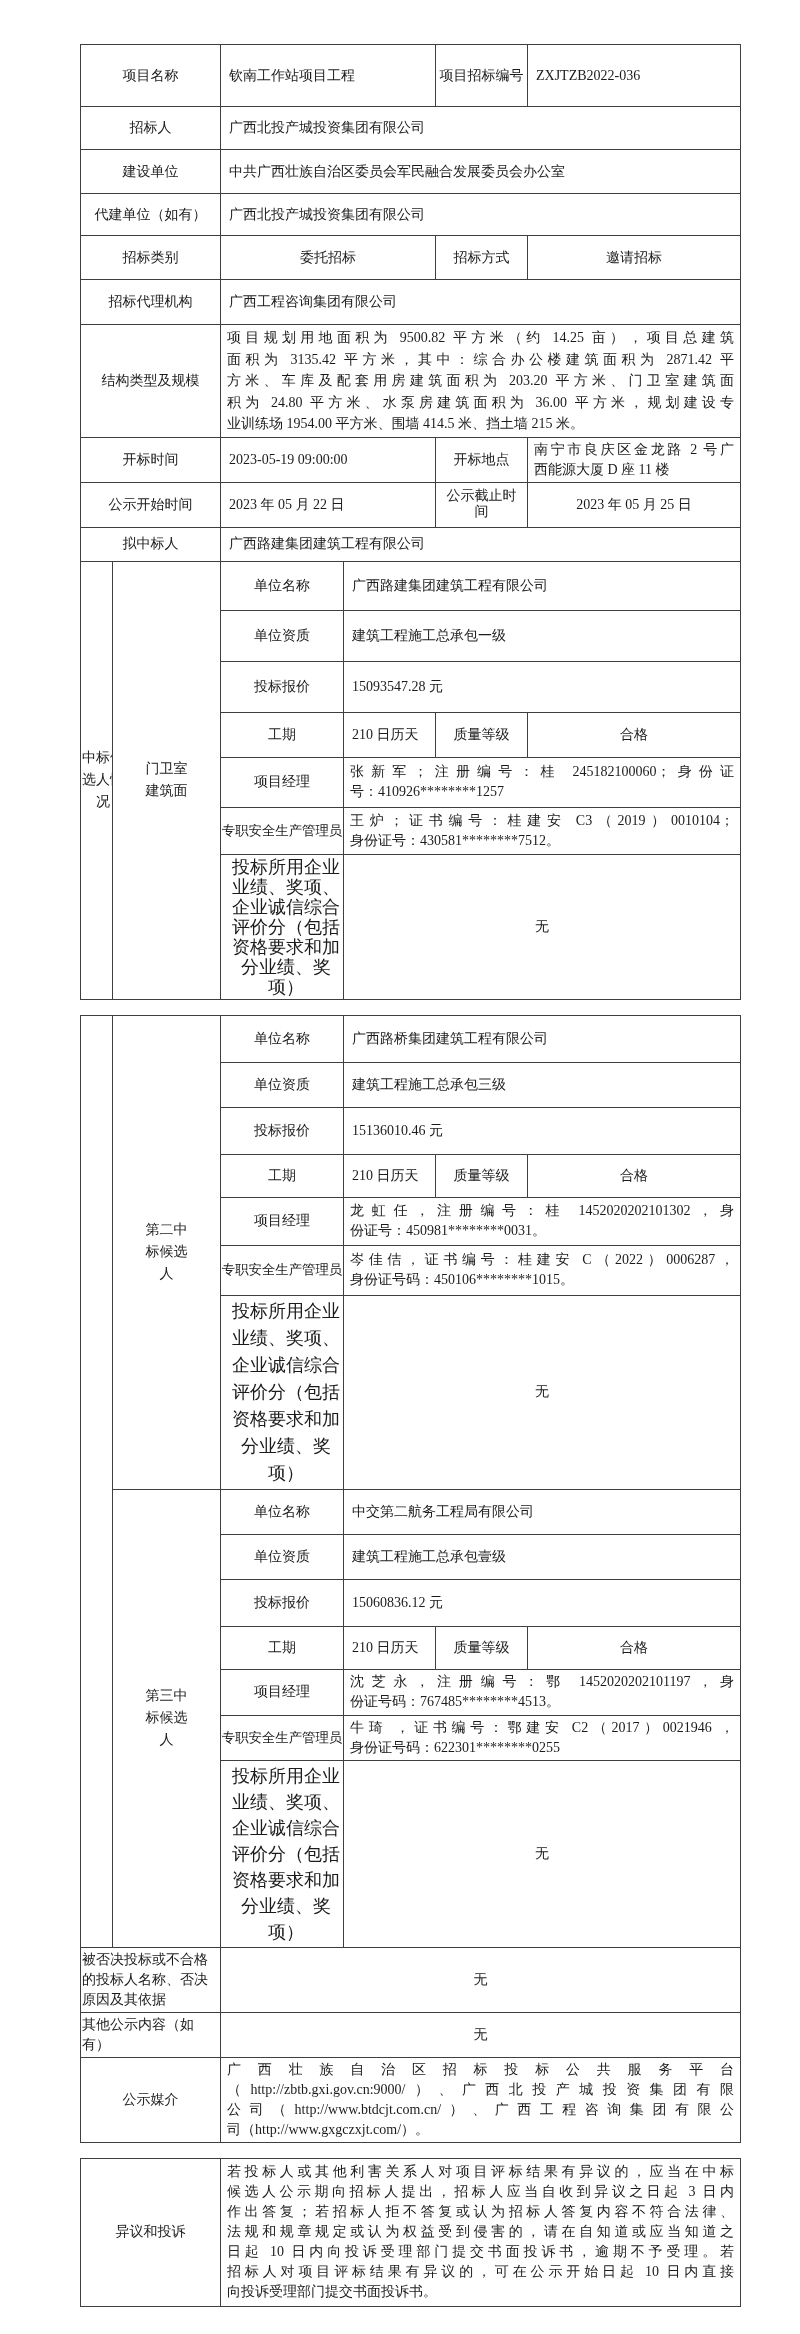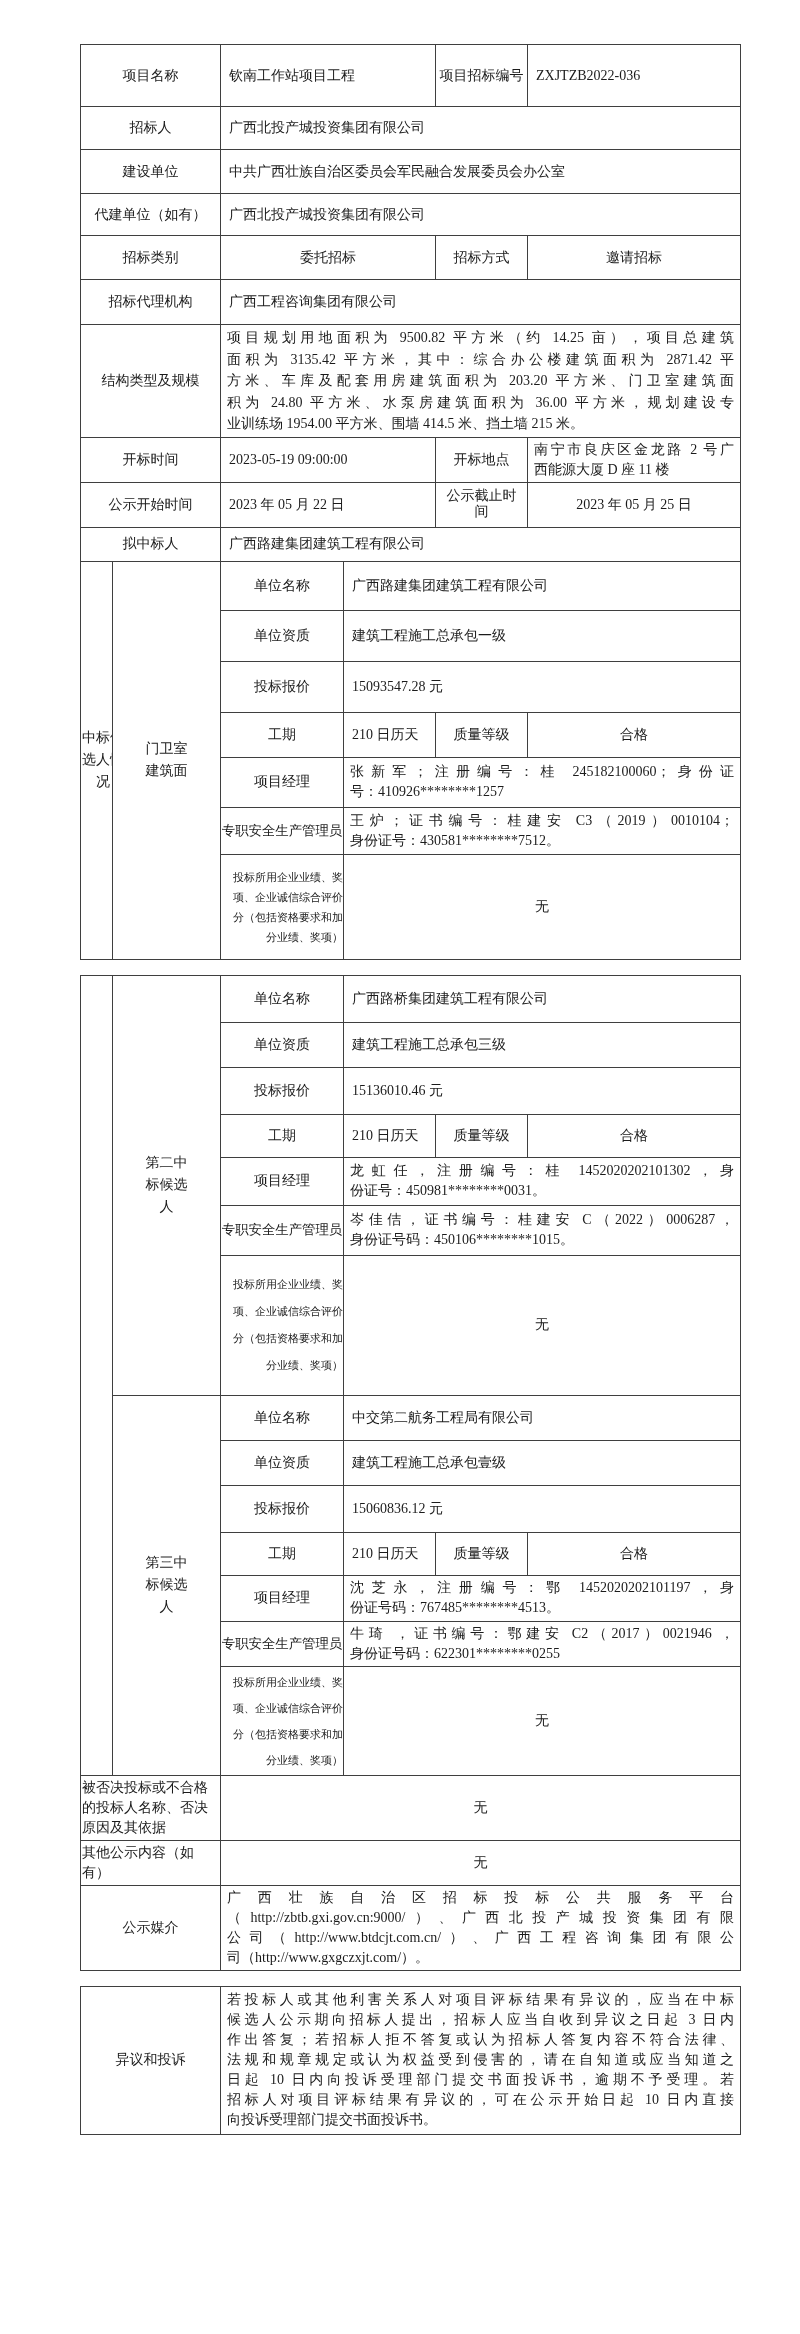--- a/index.html
+++ b/index.html
@@ -23,21 +23,21 @@
     padding:2px 6px;overflow:hidden;
   }
   th{text-align:center;padding:2px 2px;}
   td.left{text-align:left;padding-left:8px;margin-top:20px;}
   td.center{text-align:center;}
   .colA{padding:0;text-align:center;}
   .colB{padding:0;text-align:center;}
   .wrap2{display:inline-block;width:44px;line-height:22px;text-align:center;}
   .w74{display:inline-block;max-width:74px;line-height:16px;}
   .label-left{text-align:left;padding:2px 0 2px 1px;line-height:20px;}
-  .perf-label{text-align:right;padding:2px 0 2px 8px;font-size:11px;line-height:20px;}
+  .perf-label{text-align:center;padding:2px 0 2px 8px;font-size:18px;line-height:20px;}
   .lh27 .jline,.lh27{line-height:27px;}
   .lh26 .jline,.lh26{line-height:26px;}
   .th-safety{padding:0;font-size:13.4px;}
   .lines{padding:2px 6px;}
   .jline{text-align:justify;text-align-last:justify;line-height:20px;}
   .lh21 .jline{line-height:21.5px;}
   .jlast{text-align-last:left;}
 </style>
 </head>
 <body>

